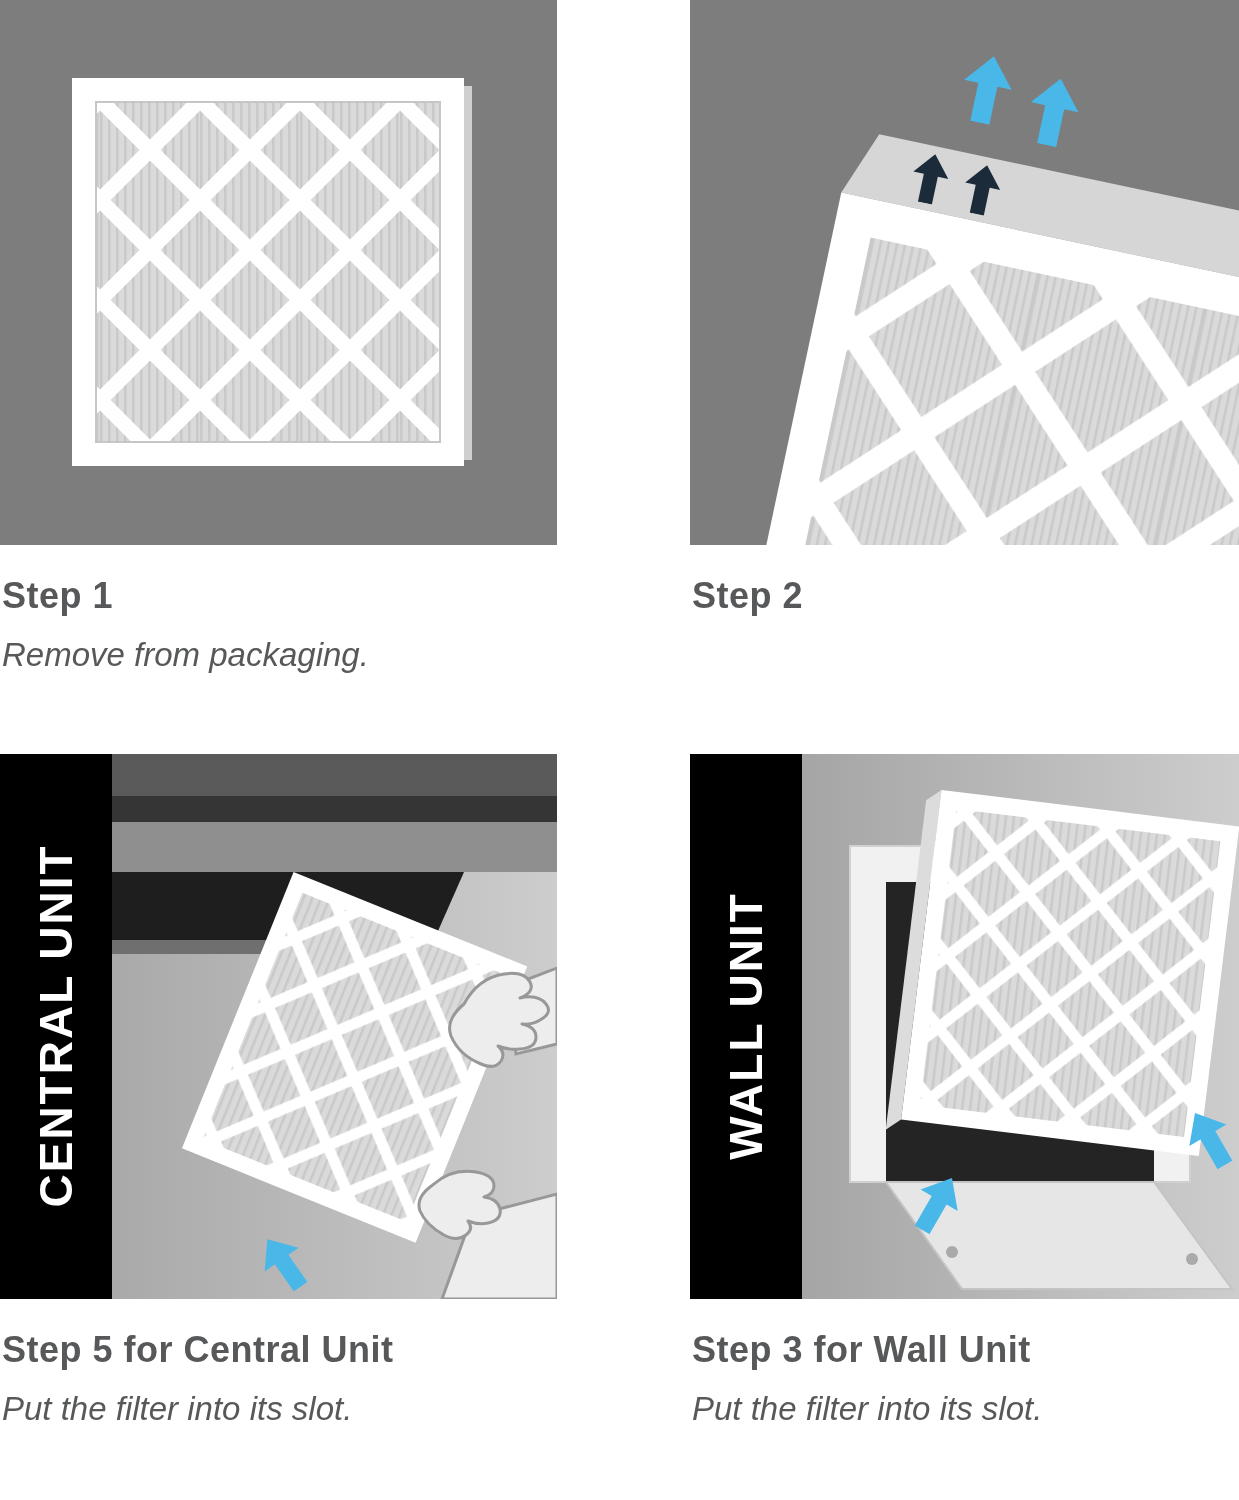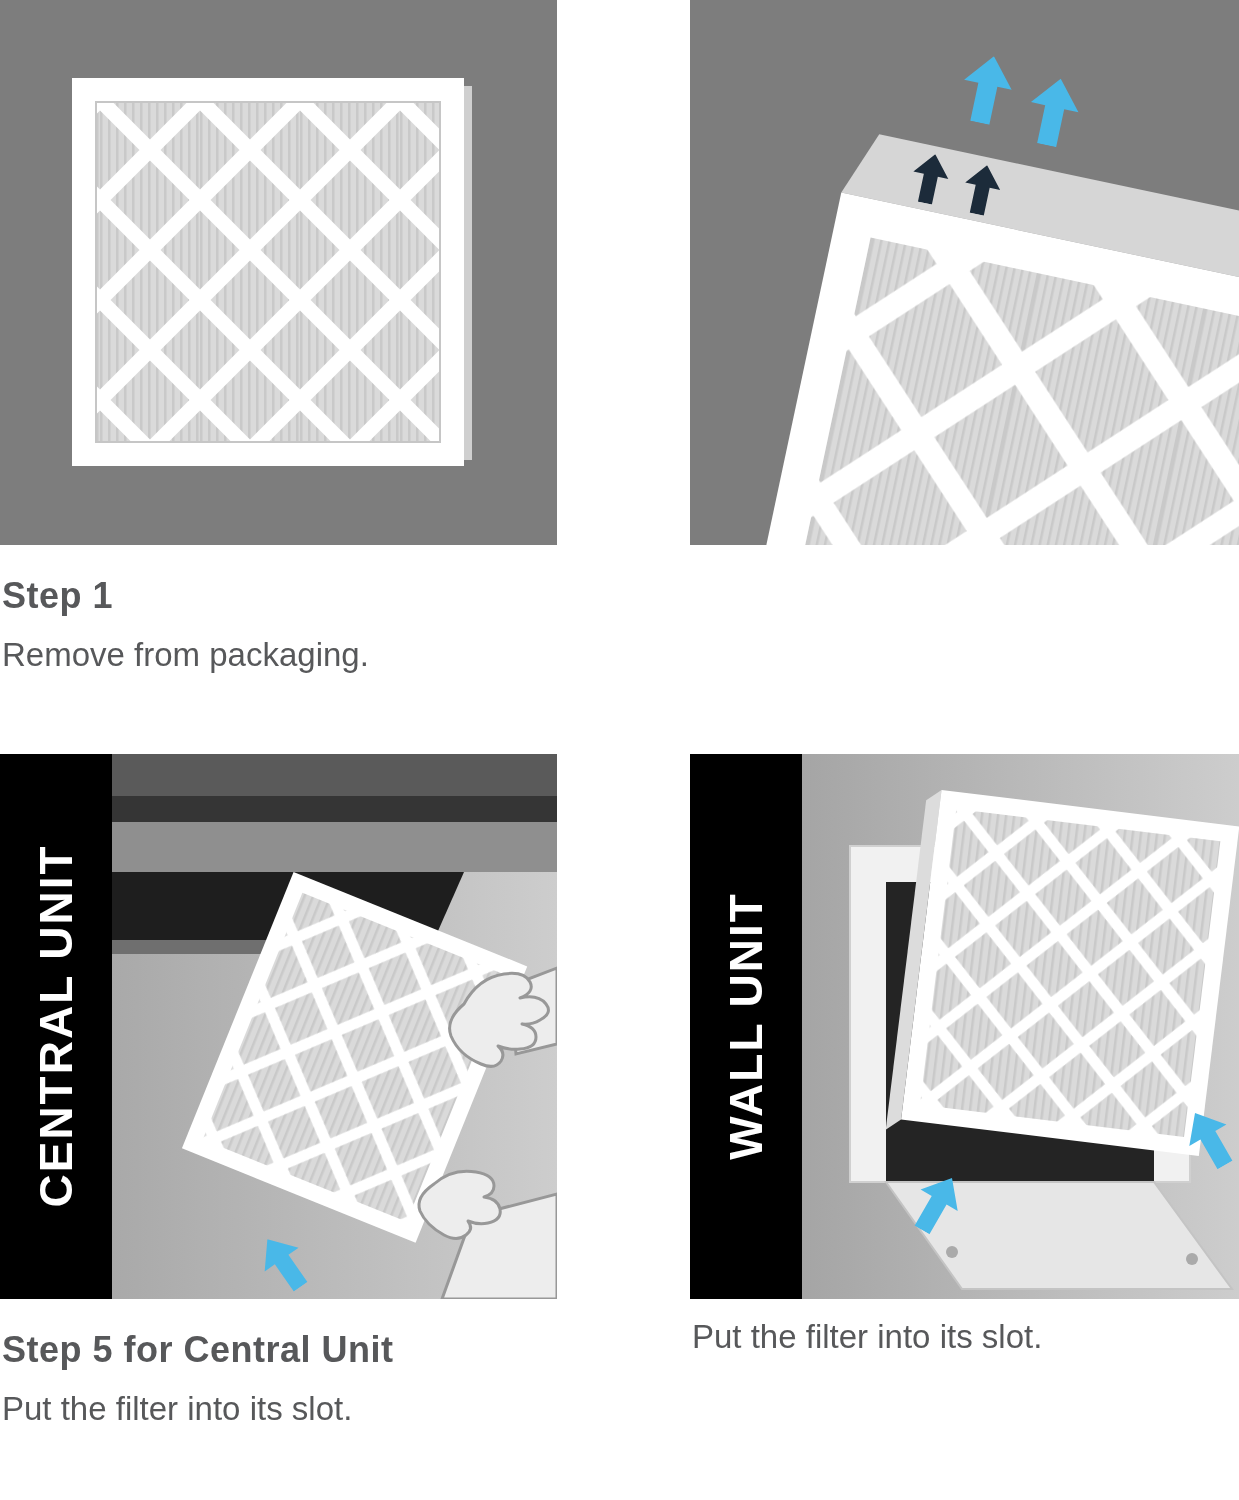--- a/index.html
+++ b/index.html
@@ -5,21 +5,21 @@
   html,body{margin:0;padding:0;background:#ffffff;}
   body{font-family:"Liberation Sans", sans-serif; color:#57585a;}
   .sheet{width:1239px;height:1500px;background:#ffffff;overflow:hidden;position:relative;}
   .grid{display:grid;grid-template-columns:557px 549px;justify-content:space-between;row-gap:77px;}
   .cell{display:block;}
   .panel{width:100%;height:545px;position:relative;display:flex;}
   .panel svg{display:block;}
   .banner{width:112px;height:545px;background:#000000;display:flex;align-items:center;justify-content:center;flex:0 0 112px;}
   .banner span{transform:rotate(-90deg);white-space:nowrap;color:#ffffff;font-weight:700;font-size:46px;letter-spacing:2px;}
   .step-title{font-size:36px;font-weight:700;color:#57585a;margin:30px 0 0 2px;letter-spacing:0.5px;}
-  .step-caption{font-size:33px;color:#57585a;margin:16px 0 0 2px;line-height:1.32;max-width:545px;}
+  .step-caption{font-size:33px;color:#57585a;margin:16px 0 0 2px;line-height:1.32;max-width:545px;font-style:italic;}
 </style>
 </head>
 <body>
 
 <svg width="0" height="0" style="position:absolute" aria-hidden="true">
   <defs>
     <pattern id="pleats" width="8" height="8" patternUnits="userSpaceOnUse">
       <rect width="8" height="8" fill="#dadada"></rect>
       <rect width="2.5" height="8" fill="#c9c9c9"></rect>
     </pattern>
@@ -75,20 +75,21 @@
             <polygon points="130,205 940,205 965,140 155,140" fill="#d6d6d6"></polygon>
             <rect x="130" y="205" width="820" height="700" fill="#ffffff"></rect>
             <rect x="168" y="243" width="744" height="640" fill="url(#lat-lg)"></rect>
             <use href="#arrow-sym" width="38" height="50" fill="#1c2b3a" transform="translate(195,148)"></use>
             <use href="#arrow-sym" width="38" height="50" fill="#1c2b3a" transform="translate(248,148)"></use>
             <use href="#arrow-sym" width="52" height="68" fill="#49b8e8" transform="translate(225,40)"></use>
             <use href="#arrow-sym" width="52" height="68" fill="#49b8e8" transform="translate(295,48)"></use>
           </g>
         </svg>
       </div>
+      <h2 class="step-title">Step 2</h2>
     </section>
 
     <section class="cell">
       <div class="panel">
         <div class="banner">
           <span>CENTRAL UNIT</span>
         </div>
         <svg viewBox="0 0 445 545" width="445" height="545">
           <rect width="445" height="545" fill="url(#bg3)"></rect>
           <g>
@@ -133,17 +134,18 @@
           </g>
           <g>
             <polygon points="84,428 352,428 430,535 160,535" fill="#e6e6e6" stroke="#c4c4c4" stroke-width="2"></polygon>
             <circle cx="150" cy="498" r="6" fill="#aaaaaa"></circle>
             <circle cx="390" cy="505" r="6" fill="#aaaaaa"></circle>
           </g>
           <use href="#arrow-sym" width="46" height="60" fill="#49b8e8" transform="translate(112,420) rotate(30 23 30)"></use>
           <use href="#arrow-sym" width="46" height="60" fill="#49b8e8" transform="translate(385,355) rotate(-30 23 30)"></use>
         </svg>
       </div>
+      <h2 class="step-title">Step 3 for Wall Unit</h2>
       <p class="step-caption">Put the filter into its slot.</p>
     </section>
 
   </div>
 </div>
 
 </body></html>

